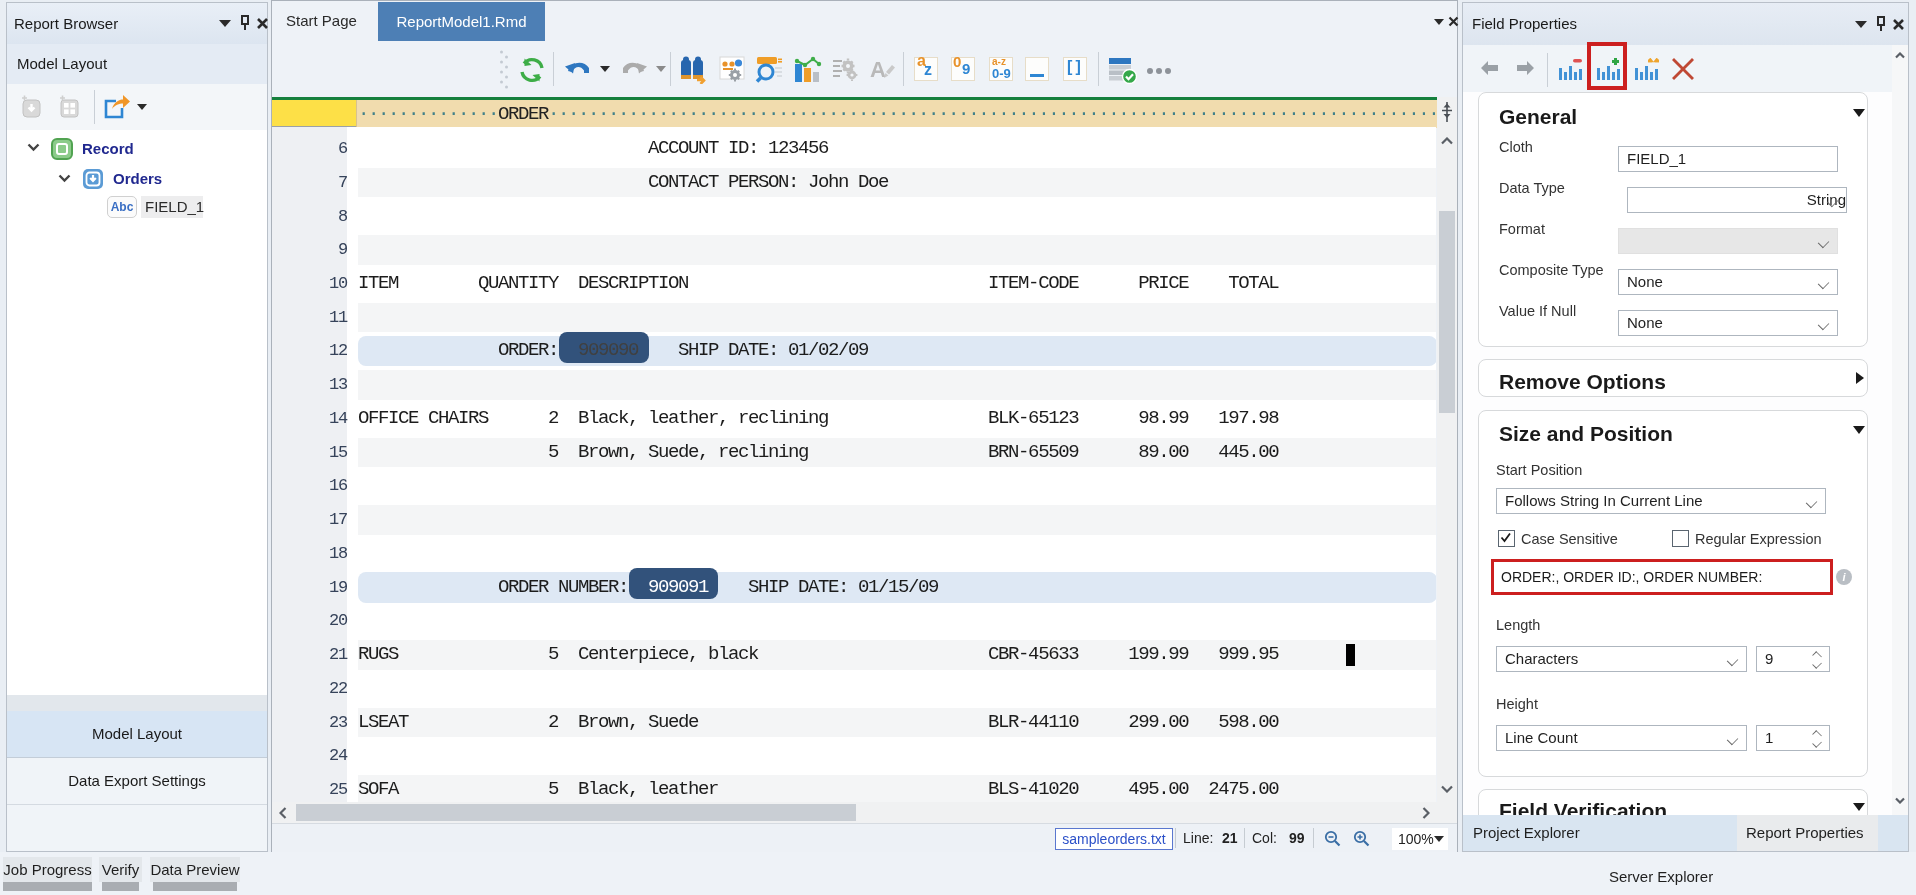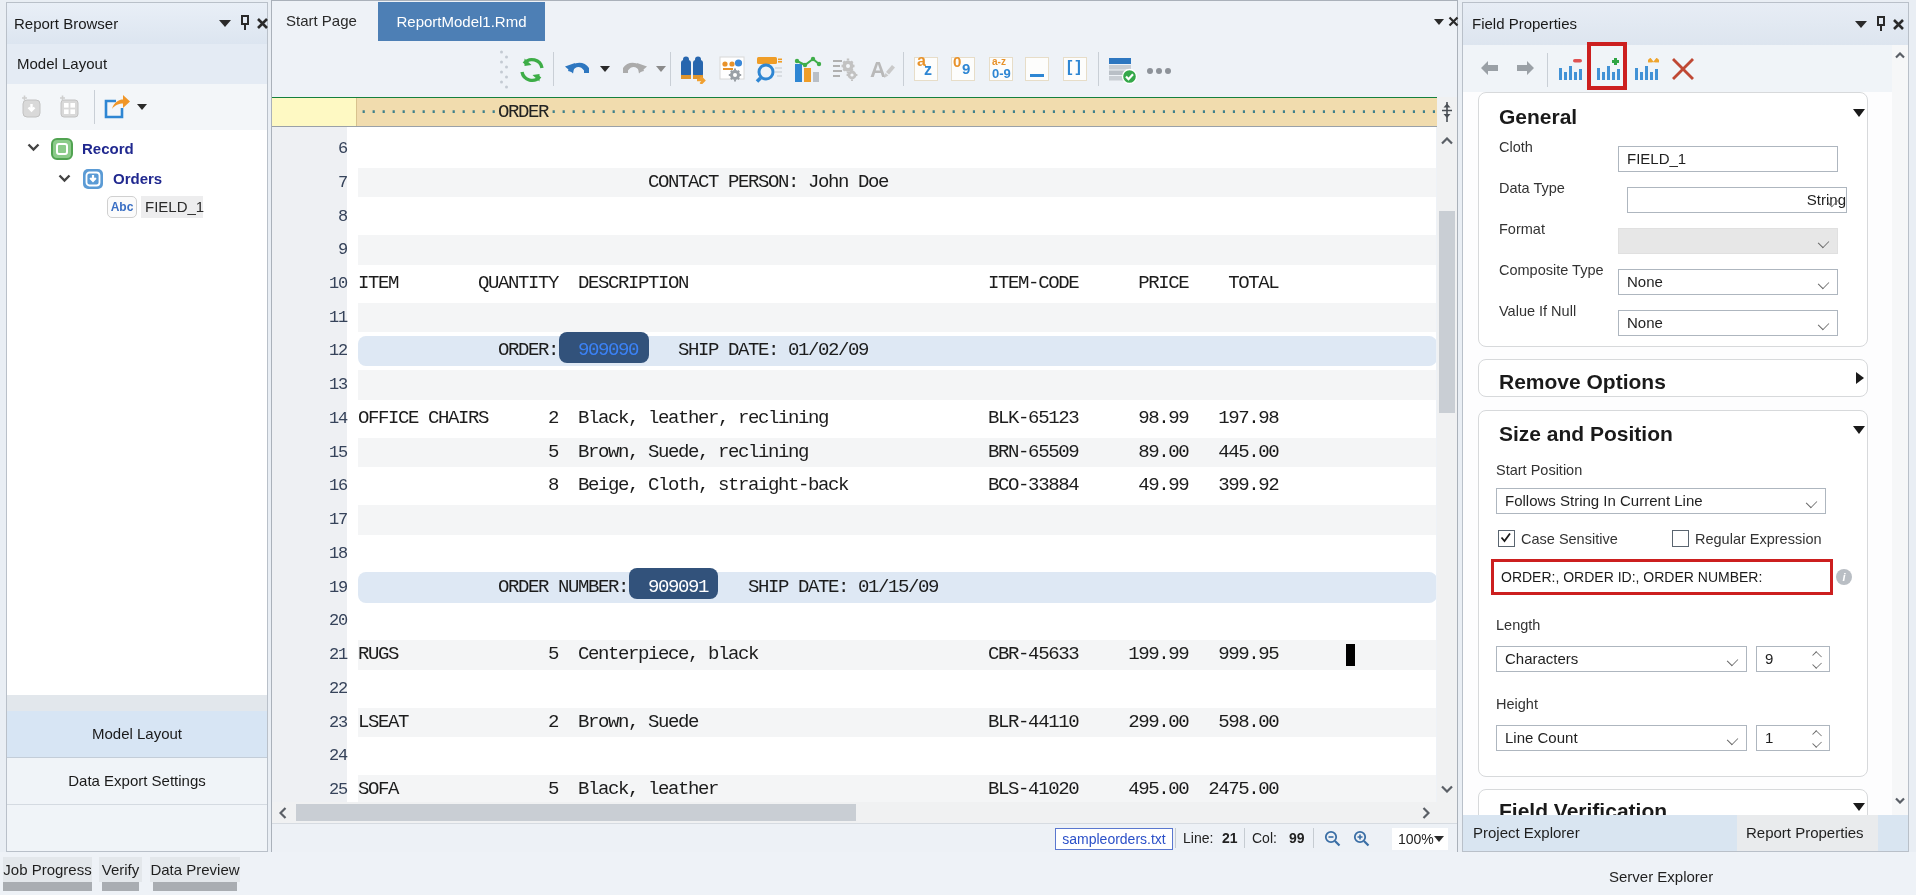--- a/index.html
+++ b/index.html
@@ -252,45 +252,45 @@
       <path d="M18 20.5l2.5 2.7 4.5-5" stroke="#fff" stroke-width="2.2" fill="none"></path>
     </svg>
 
     <svg class="abs" style="left:874px;top:26px;" width="26" height="8" viewBox="0 0 26 8">
       <circle cx="4" cy="4" r="3" fill="#8d9299"></circle>
         <circle cx="13" cy="4" r="3" fill="#8d9299"></circle>
         <circle cx="22" cy="4" r="3" fill="#8d9299"></circle>
     </svg>
   </div>
 
-  <div class="abs" id="ruler" style="left:0;top:96px;width:1185px;height:30px;background:#fef9c3;border-top:1px solid #15803d;border-bottom:1px solid #9aa1a8;box-sizing:border-box;">
+  <div class="abs" id="ruler" style="left:0;top:96px;width:1185px;height:30px;background:#fde047;border-top:3px solid #15803d;border-bottom:1px solid #9aa1a8;box-sizing:border-box;">
     <div class="abs" style="left:84px;top:0;width:1081px;height:28px;background:#f1dcae;border-left:1px solid #d8c28e;"></div>
     <pre class="abs" style="left:86px;top:0;font-size:19px;letter-spacing:-1.4px;line-height:28px;color:#41808a;">··············<span style="color:#222">ORDER</span>·························································································</pre>
   </div>
 
   <div class="abs" id="report" style="left:0;top:126px;width:1164px;height:675px;background:#ffffff;overflow:hidden;">
     <div class="abs" style="left:86px;top:40.7px;width:1079px;height:29.7px;background:#f4f5f6;"></div>
     <div class="abs" style="left:86px;top:108.2px;width:1079px;height:29.7px;background:#f4f5f6;"></div>
     <div class="abs" style="left:86px;top:175.7px;width:1079px;height:29.7px;background:#f4f5f6;"></div>
     <div class="abs" style="left:86px;top:243.2px;width:1079px;height:29.7px;background:#f4f5f6;"></div>
     <div class="abs" style="left:86px;top:310.7px;width:1079px;height:29.7px;background:#f4f5f6;"></div>
     <div class="abs" style="left:86px;top:378.1px;width:1079px;height:29.7px;background:#f4f5f6;"></div>
     <div class="abs" style="left:86px;top:513.1px;width:1079px;height:29.7px;background:#f4f5f6;"></div>
     <div class="abs" style="left:86px;top:580.6px;width:1079px;height:29.7px;background:#f4f5f6;"></div>
     <div class="abs" style="left:86px;top:648.1px;width:1079px;height:29.7px;background:#f4f5f6;"></div>
     <div class="abs" style="left:86px;top:208.9px;width:1079px;height:30.5px;background:#dee8f4;border-radius:8px;"></div>
     <div class="abs" style="left:86px;top:445.1px;width:1079px;height:30.5px;background:#dee8f4;border-radius:8px;"></div>
     <div class="abs" style="left:287px;top:204.9px;width:90px;height:31px;background:#32527b;border-radius:8px;"></div>
     <div class="abs" style="left:357px;top:441.1px;width:89px;height:31px;background:#32527b;border-radius:8px;"></div>
+    <pre class="abs rline" style="top:5.0px;">                             ACCOUNT ID: 123456</pre>
     <pre class="abs rline" style="top:38.7px;">                             CONTACT PERSON: John Doe</pre>
     <pre class="abs rline" style="top:140.0px;">ITEM        QUANTITY  DESCRIPTION                              ITEM-CODE      PRICE    TOTAL</pre>
-    <pre class="abs rline" style="top:207.4px;">              ORDER:  <span style="color:#3b82f6">909090</span>    SHIP DATE: 01/02/09</pre>
+    <pre class="abs rline" style="top:207.4px;">              ORDER:  <span style="color:#404040">909090</span>    SHIP DATE: 01/02/09</pre>
     <pre class="abs rline" style="top:274.9px;">OFFICE CHAIRS      2  Black, leather, reclining                BLK-65123      98.99   197.98</pre>
     <pre class="abs rline" style="top:308.7px;">                   5  Brown, Suede, reclining                  BRN-65509      89.00   445.00</pre>
-    <pre class="abs rline" style="top:342.4px;">                   8  Beige, Cloth, straight-back              BCO-33884      49.99   399.92</pre>
     <pre class="abs rline" style="top:443.6px;">              ORDER NUMBER:  <span style="color:#fff">909091</span>    SHIP DATE: 01/15/09</pre>
     <pre class="abs rline" style="top:511.1px;">RUGS               5  Centerpiece, black                       CBR-45633     199.99   999.95</pre>
     <pre class="abs rline" style="top:578.6px;">LSEAT              2  Brown, Suede                             BLR-44110     299.00   598.00</pre>
     <pre class="abs rline" style="top:646.1px;">SOFA               5  Black, leather                           BLS-41020     495.00  2475.00</pre>
     <div class="abs" style="left:1074px;top:516.6px;width:9px;height:22px;background:#000;"></div>
   </div>
 
   <div class="abs" id="gutter" style="left:0;top:126px;width:75px;height:675px;background:#eef0f3;">
     <div class="abs gnum" style="top:5.0px;">6</div>
     <div class="abs gnum" style="top:38.7px;">7</div>

